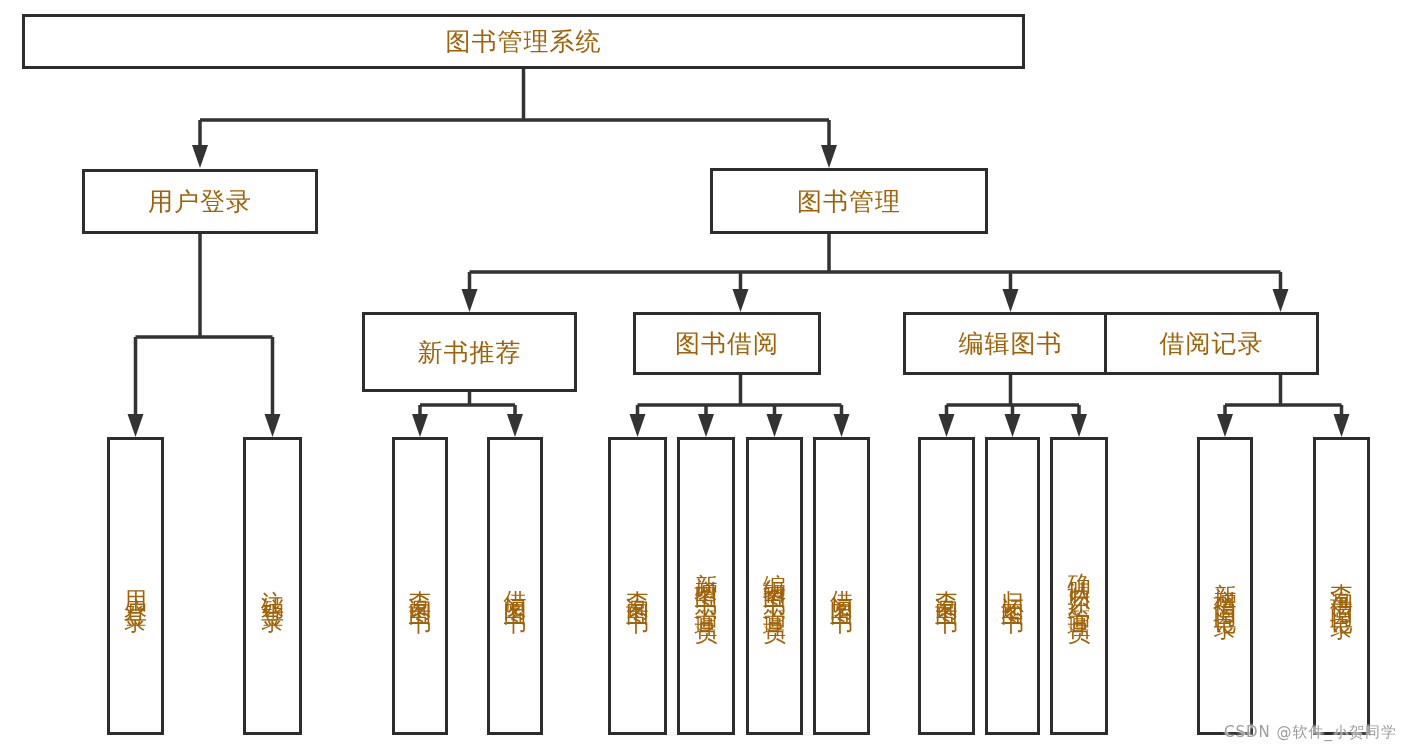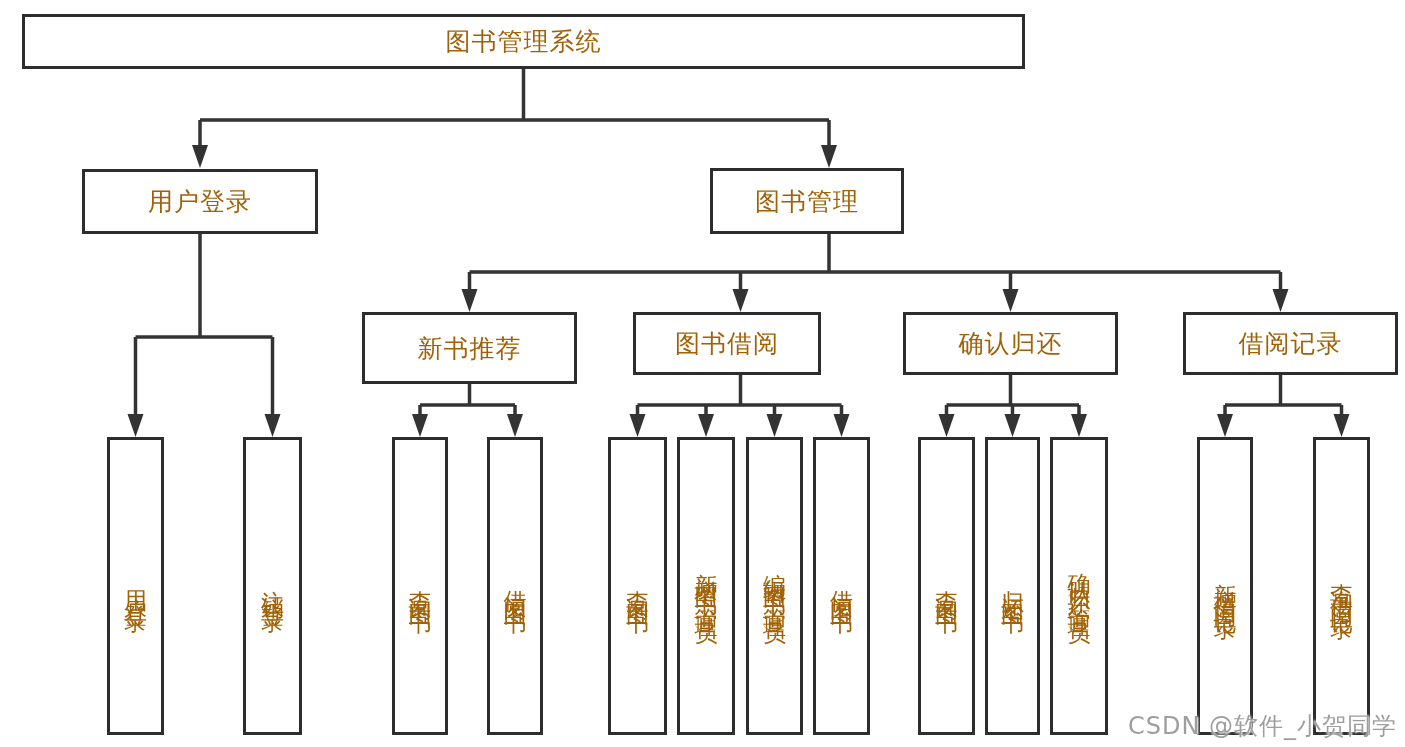--- a/index.html
+++ b/index.html
@@ -36,21 +36,21 @@
     writing-mode: vertical-lr;
     text-orientation: mixed;
     font-size: 23px;
     letter-spacing: 7px;
     line-height: 1;
   }
   .watermark {
     position: absolute;
     right: 8px;
     bottom: 5px;
-    font-size: 24px;
+    font-size: 15px;
     color: #9e9e9e;
     letter-spacing: 1px;
     text-shadow: 0 0 3px #ffffff, 1px 1px 2px #ffffff;
     white-space: nowrap;
   }
 </style>
 </head>
 <body>
 
 <div class="stage">
@@ -109,26 +109,26 @@
       <polygon points="1004.5,414 1020.5,414 1012.5,437"></polygon>
       <polygon points="1071,414 1087,414 1079,437"></polygon>
       <polygon points="1217,414 1233,414 1225,437"></polygon>
       <polygon points="1333.5,414 1349.5,414 1341.5,437"></polygon>
     </g>
   </svg>
 
   <div class="node h-node" style="left:22px; top:14px; width:1003px; height:55px;">图书管理系统</div>
 
   <div class="node h-node" style="left:82px; top:169px; width:236px; height:65px;">用户登录</div>
-  <div class="node h-node" style="left:710px; top:168px; width:194px; height:66px;">图书管理</div>
+  <div class="node h-node" style="left:710px; top:168px; width:278px; height:66px;">图书管理</div>
 
-  <div class="node h-node" style="left:362px; top:312px; width:215px; height:72px;">新书推荐</div>
+  <div class="node h-node" style="left:362px; top:312px; width:215px; height:80px;">新书推荐</div>
   <div class="node h-node" style="left:633px; top:312px; width:188px; height:63px;">图书借阅</div>
-  <div class="node h-node" style="left:903px; top:312px; width:215px; height:63px;">确认归还</div>
-  <div class="node h-node" style="left:1183px; top:312px; width:215px; height:63px;">借阅记录</div>
+  <div class="node h-node" style="left:903px; top:312px; width:215px; height:63px;">编辑图书</div>
+  <div class="node h-node" style="left:1104px; top:312px; width:215px; height:63px;">借阅记录</div>
 
   <div class="node v-node" style="left:107px; top:437px; width:57px; height:298px;">用户登录</div>
   <div class="node v-node" style="left:243px; top:437px; width:59px; height:298px;">注销登录</div>
 
   <div class="node v-node" style="left:392px; top:437px; width:56px; height:298px;">查询图书</div>
   <div class="node v-node" style="left:487px; top:437px; width:56px; height:298px;">借阅图书</div>
 
   <div class="node v-node" style="left:608px; top:437px; width:59px; height:298px;">查询图书</div>
   <div class="node v-node" style="left:677px; top:437px; width:58px; height:298px;">新增图书（管理员）</div>
   <div class="node v-node" style="left:746px; top:437px; width:57px; height:298px;">编辑图书（管理员）</div>

